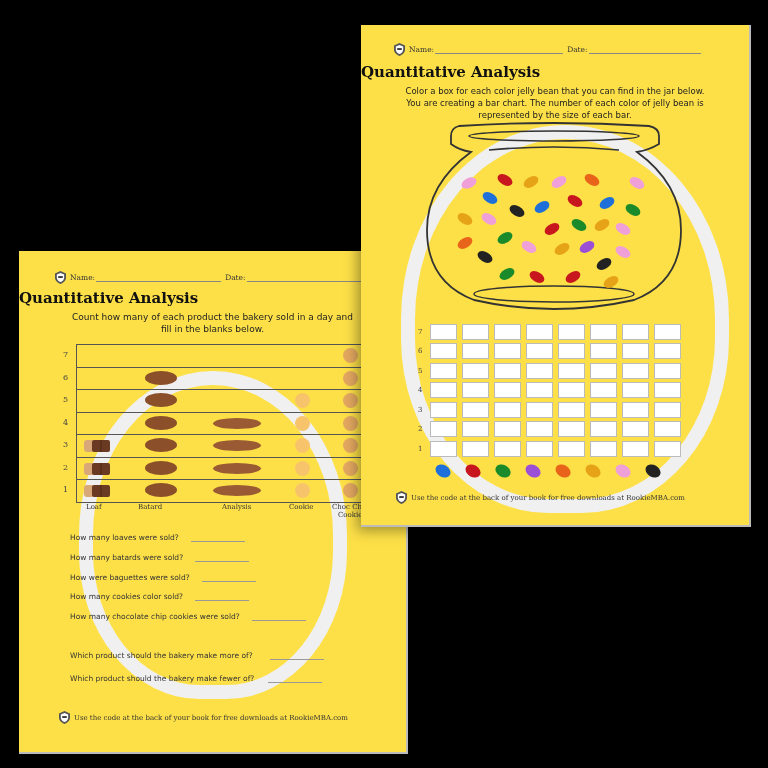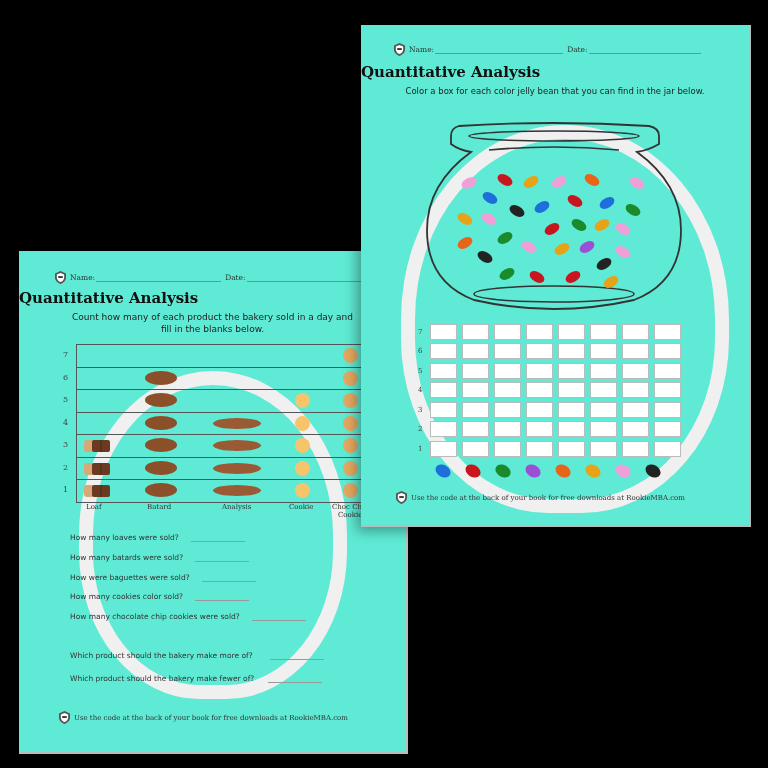--- a/index.html
+++ b/index.html
@@ -1,17 +1,17 @@
 <!DOCTYPE html>
 <html><head>
 <meta charset="utf-8">
 <style>
   html, body { margin:0; padding:0; }
   body { width:768px; height:768px; background:#000; position:relative; overflow:hidden; font-family:"DejaVu Sans", sans-serif; }
-  .page { position:absolute; background:#5eead4; box-shadow:0 2px 8px rgba(0,0,0,0.5); overflow:hidden; }
+  .page { position:absolute; background:#fde047; box-shadow:0 2px 8px rgba(0,0,0,0.5); overflow:hidden; }
   .page.left { left:19px; top:251px; width:387px; height:501px; z-index:1; border-right:2px solid #bbb; border-bottom:2px solid #bbb; }
   .page.right { left:361px; top:25px; width:388px; height:500px; z-index:2; border-right:2px solid #bbb; border-bottom:2px solid #bbb; box-shadow:-4px 4px 12px rgba(0,0,0,0.35); }
 
   .watermark { position:absolute; border:14px solid #f0f0f0; border-radius:50% 50% 45% 45%; pointer-events:none; }
 
   .hdr { position:absolute; display:flex; align-items:center; font-family:"DejaVu Serif", serif; font-size:7.5px; color:#333; }
   .shield { width:11px; height:13px; margin-right:4px; }
   .line { display:inline-block; border-bottom:1px solid #888; height:7px; margin:0 4px 0 1px; }
 
   .title { position:absolute; left:0; width:100%; text-align:left; font-family:"DejaVu Serif", serif; font-weight:bold; color:#111; }
@@ -125,21 +125,21 @@
         </svg>
       <div class="icon-cell batard" style="left:68px"></div>
       <div class="icon-cell baguette" style="left:136px"></div>
       <div class="icon-cell cookie" style="left:218px"></div>
       <div class="icon-cell chocchip" style="left:266px"></div>
       </div>
   </div>
 
   <div class="cat-labels">
     <span style="left:10px">Loaf</span>
-    <span style="left:71px">Batard</span>
+    <span style="left:62px">Batard</span>
     <span style="left:146px">Analysis</span>
     <span style="left:213px">Cookie</span>
     <span style="left:256px;top:0">Choc Chip</span>
     <span style="left:262px;top:8px">Cookie</span>
   </div>
 
   <div class="questions" style="top:282px">
     <div class="q" style="top:0">
         <span>How many loaves were sold?</span>
         <span class="blank"></span>
@@ -190,20 +190,22 @@
         <rect x="3.5" y="5.5" width="5" height="2" fill="#333"></rect>
       </svg>
     <span>Name:</span>
     <span class="line" style="width:128px"></span>
     <span>Date:</span>
     <span class="line" style="width:112px"></span>
   </div>
 
   <div class="title" style="top:38px;font-size:15px;">Quantitative Analysis</div>
   <div class="sub" style="top:60px;font-size:8.5px;">Color a box for each color jelly bean that you can find in the jar below.</div>
+  <div class="sub" style="top:72px;font-size:8.5px;">You are creating a bar chart. The number of each color of jelly bean is</div>
+  <div class="sub" style="top:84px;font-size:8.5px;">represented by the size of each bar.</div>
 
   <div class="jar">
     <svg width="270" height="192" viewBox="0 0 270 192" style="position:absolute;left:0;top:0">
       <path d="M40 4 Q135 -2 230 4 Q240 6 240 14 L240 22 Q230 28 218 30 Q262 62 262 108 Q262 160 215 178 Q135 196 55 178 Q8 160 8 108 Q8 62 52 30 Q40 28 32 22 L32 14 Q32 6 40 4 Z" fill="none" stroke="#333" stroke-width="1.8"></path>
       <ellipse cx="135" cy="14" rx="85" ry="5" fill="none" stroke="#333" stroke-width="1.5"></ellipse>
       <path d="M70 28 Q135 22 200 28" fill="none" stroke="#333" stroke-width="1.5"></path>
       <ellipse cx="135" cy="172" rx="80" ry="8" fill="none" stroke="#333" stroke-width="1.5"></ellipse>
     </svg>
 
     <div class="bean" style="left:42px;top:56px;background:#f0a0d8;transform:rotate(-25deg)"></div>

